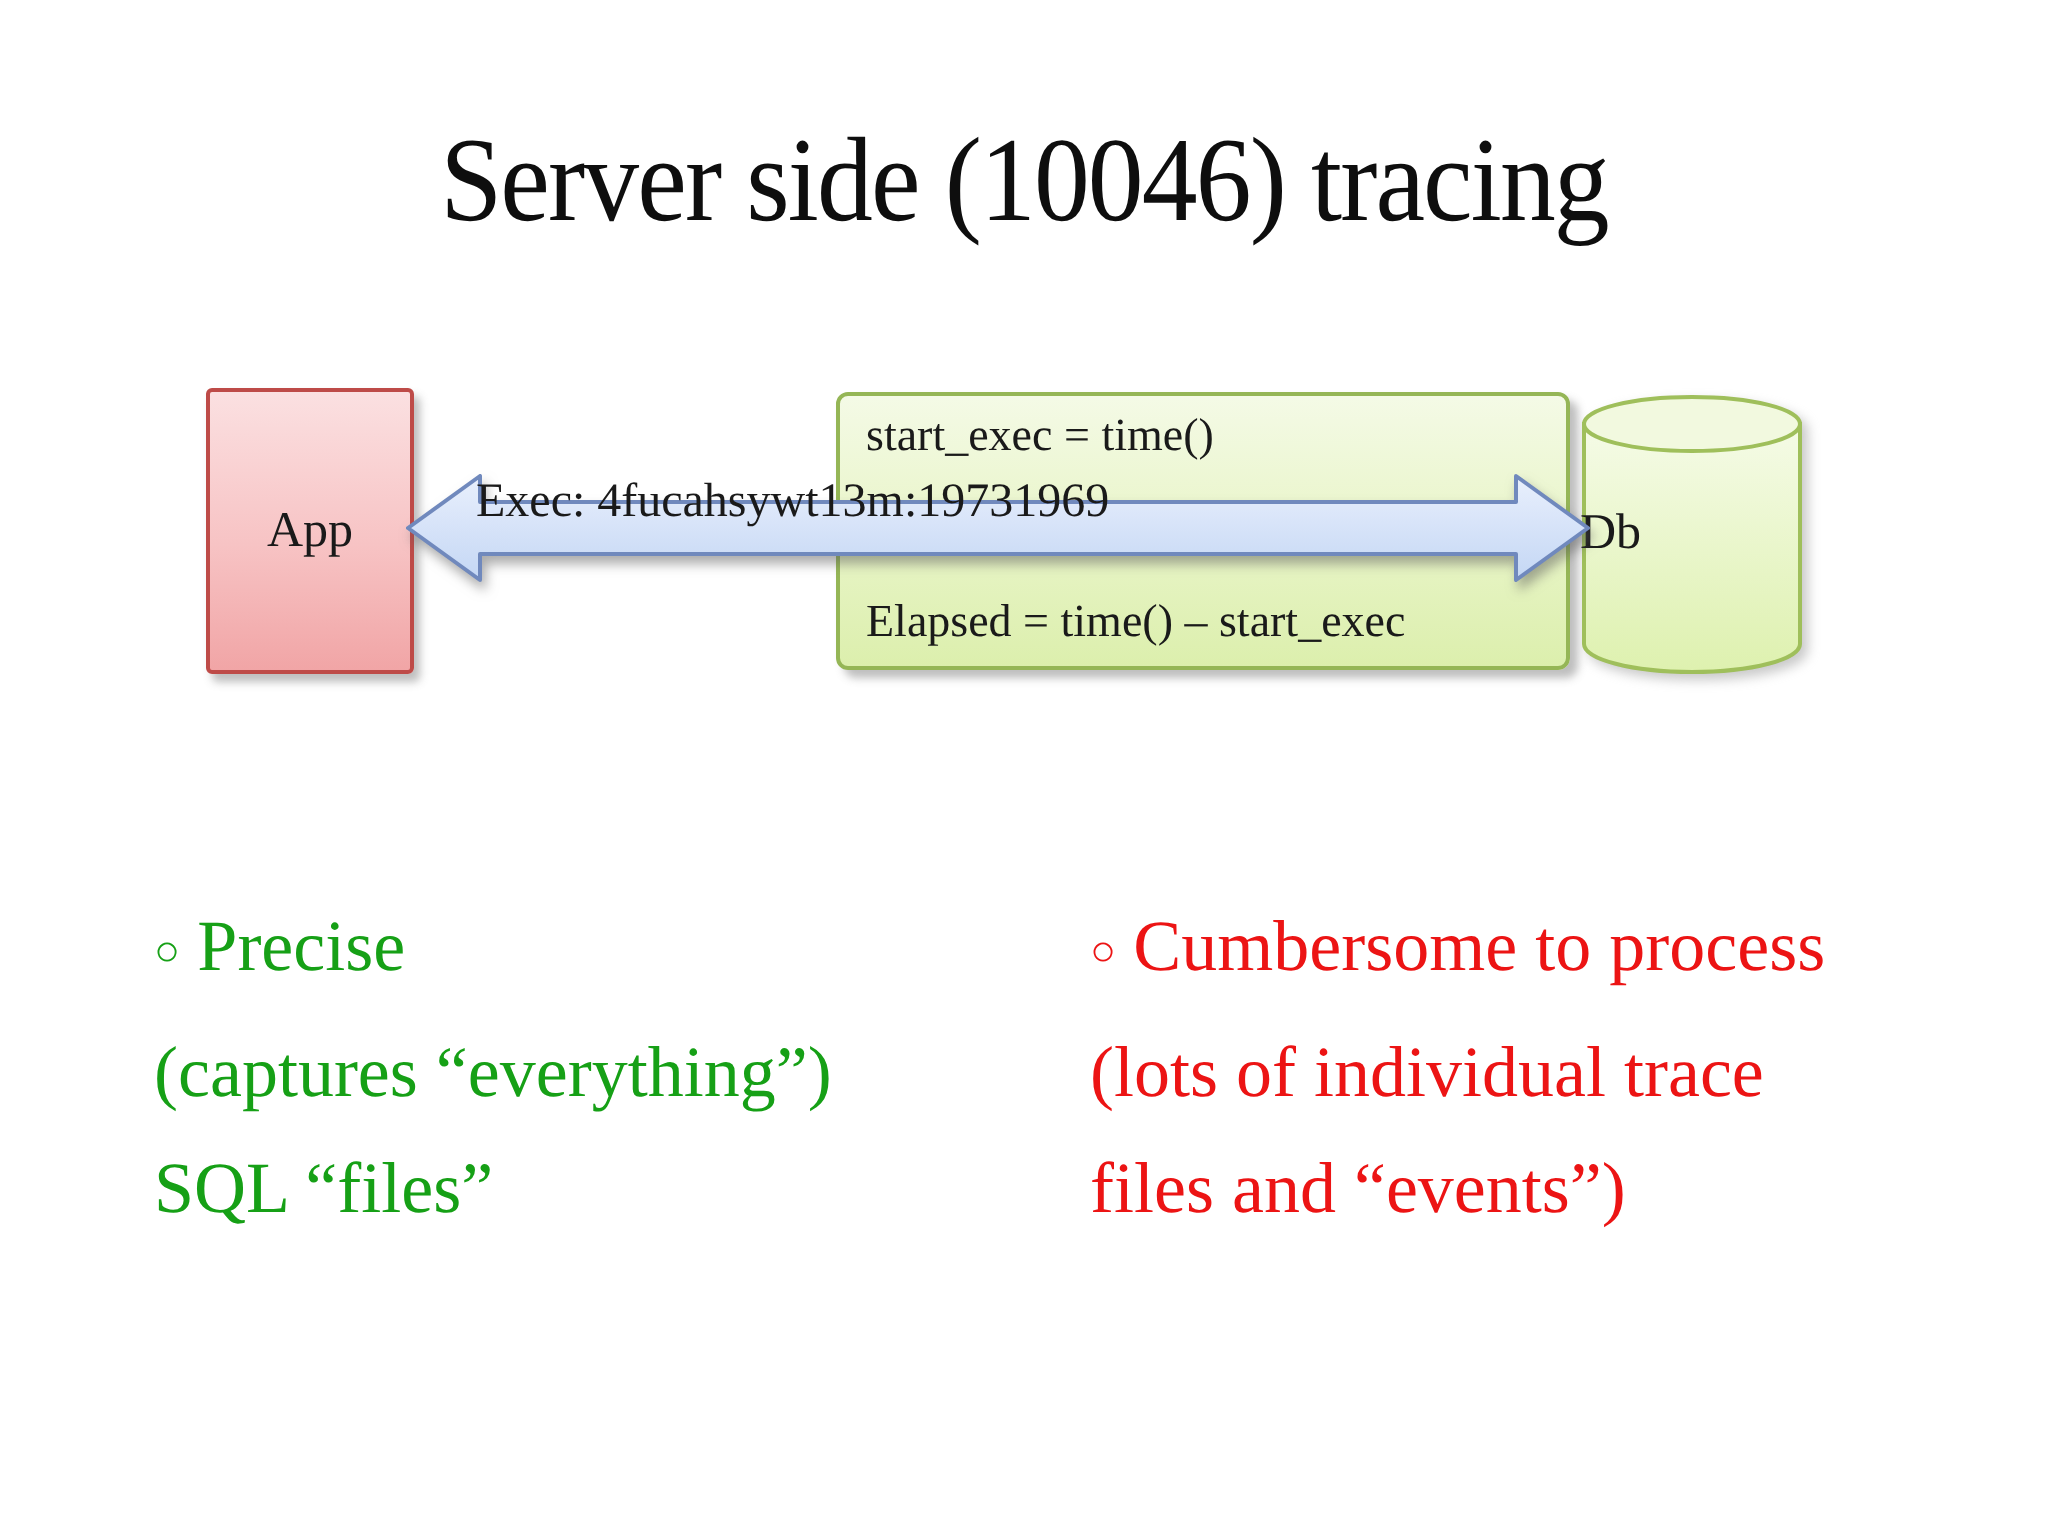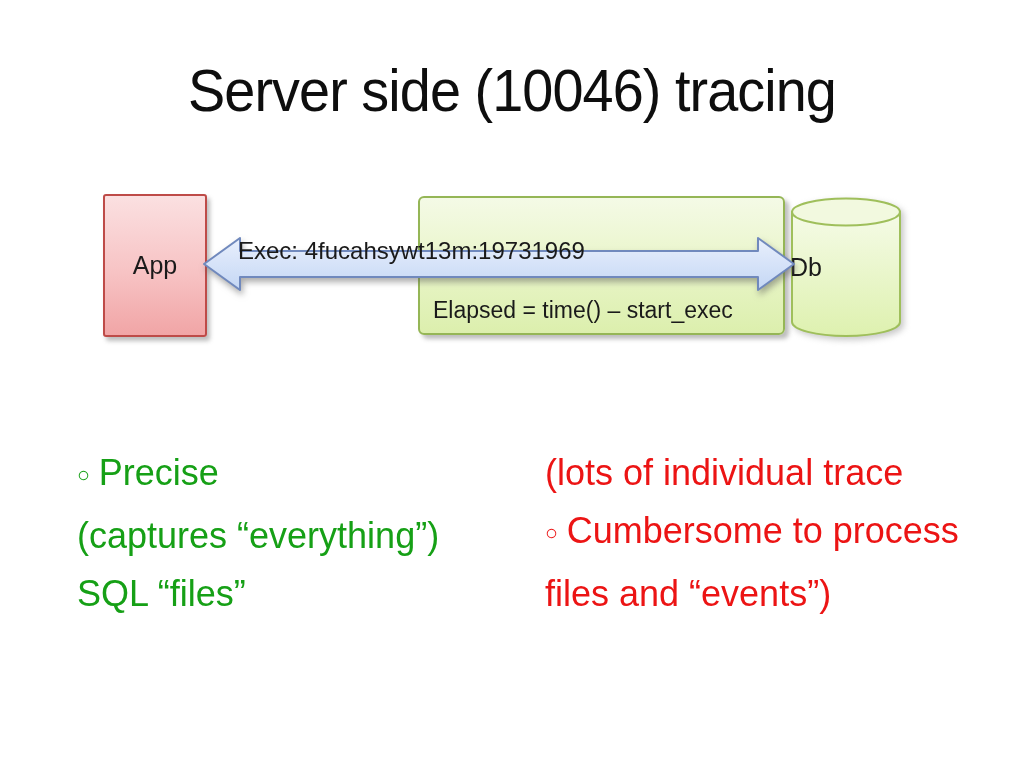--- a/index.html
+++ b/index.html
@@ -1,21 +1,21 @@
 <!DOCTYPE html>
 <html style="--title-text: #0e0e0e; --pros-text: #16a016; --cons-text: #ec1414; --app-border: #be4b48; --app-fill-top: #fbe0e1; --app-fill-bottom: #f1a5a6; --timer-border: #95b656; --timer-fill-top: #f4fae6; --timer-fill-bottom: #dcefad; --db-border: #9fbf5b; --db-fill-top: #f5fbe7; --db-fill-bottom: #def1af; --arrow-border: #7089bd; --arrow-fill-top: #e9f0fc; --arrow-fill-bottom: #c4d7f4;"><head>
 <meta charset="utf-8">
 <style>
   html,body{margin:0;padding:0;background:#ffffff;}
   .slide{
     position:relative;
     width:1024px;height:624px;
     background:#ffffff;
     overflow:hidden;
-    font-family:Liberation Sans, sans-serif;
+    font-family:Liberation Serif, serif;
     color:#1a1a1a;
   }
   
   .title{
     position:absolute;top:56px;left:0;right:0;
     text-align:center;
     font-size:60px;line-height:1.15;
     white-space:nowrap;
     color:var(--title-text,#0e0e0e);
     transform:scaleX(0.93);
@@ -81,20 +81,21 @@
   }
 </style>
 </head>
 <body>
 
 <div class="slide">
 
   <div class="title">Server side (10046) tracing</div>
 
   <div class="timer-box">
+    <div class="timer-line top">start_exec = time()</div>
     <div class="timer-line bottom">Elapsed = time() – start_exec</div>
   </div>
 
   <div class="app-box">
     <span>App</span>
   </div>
 
   <svg class="db-cyl" viewBox="0 0 112 142">
     <defs>
       <linearGradient id="cylGrad" x1="0" y1="0" x2="0" y2="1">
@@ -119,18 +120,18 @@
   </svg>
   <div class="arrow-label">Exec: 4fucahsywt13m:19731969</div>
 
   <div class="bullets pros">
     <div class="b-line"><span class="b-dot">○</span><span>Precise</span></div>
     <div class="b-line"><span>(captures “everything”)</span></div>
     <div class="b-line"><span>SQL “files”</span></div>
   </div>
 
   <div class="bullets cons">
+    <div class="b-line"><span class="b-dot">○</span><span>Cumbersome to process</span></div>
     <div class="b-line"><span>(lots of individual trace</span></div>
-    <div class="b-line"><span class="b-dot">○</span><span>Cumbersome to process</span></div>
     <div class="b-line"><span>files and “events”)</span></div>
   </div>
 
 </div>
 
 </body></html>

